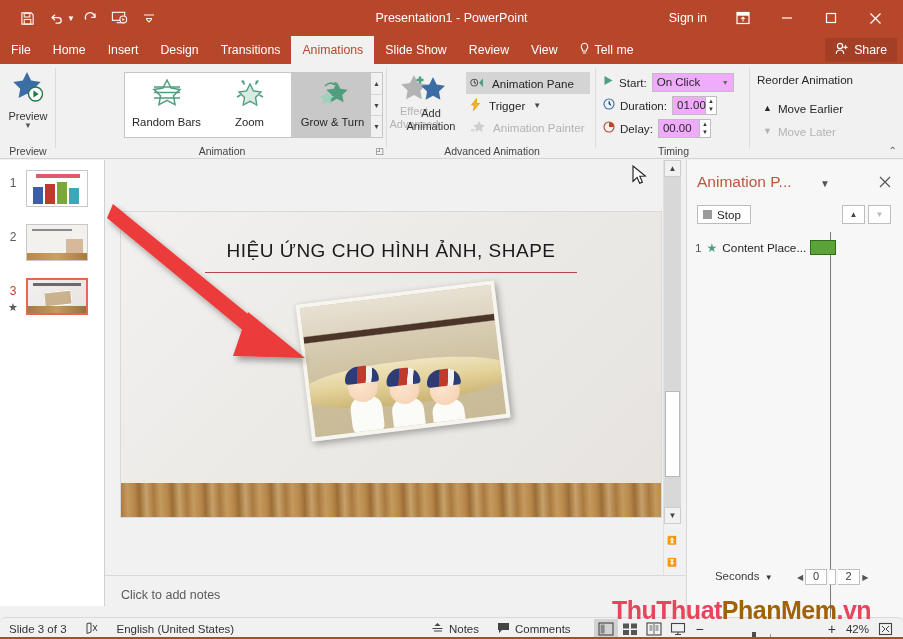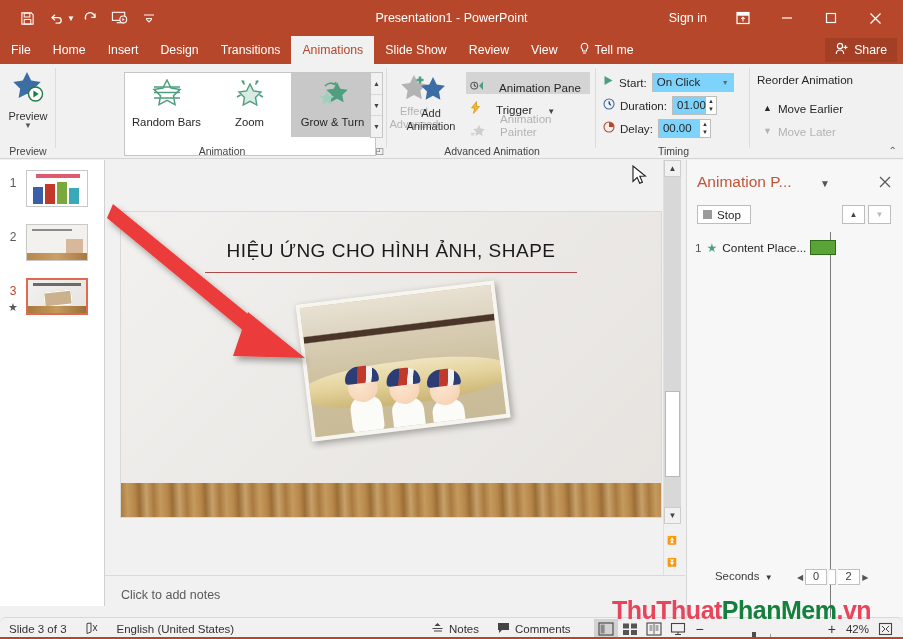--- a/index.html
+++ b/index.html
@@ -72,21 +72,21 @@
   .preview-btn {
     position:absolute; left:4px; top:3px; width:48px; height:74px;
     display:flex; flex-direction:column; align-items:center; padding-top:4px;
   }
   .preview-btn .lbl { font-size:11px; color:#333; margin-top:2px; }
   .preview-btn .car { font-size:8px; color:#555; line-height:7px; }
 
   
   .anim-grp { left:57px; width:330px; }
   .gallery {
-    position:absolute; left:67px; top:8px; width:252px; height:84px;
+    position:absolute; left:67px; top:8px; width:252px; height:66px;
     border:1px solid #c6c6c6; background:#fff; display:flex;
   }
   .gitem {
     width:83px; height:64px; display:flex; flex-direction:column;
     align-items:center; justify-content:flex-start; padding-top:6px;
   }
   .gitem.sel { background:#c8c8c8; }
   .gitem .glabel { font-size:11.3px; color:#262626; margin-top:4px; }
   .gal-scroll {
     position:absolute; left:313px; top:8px; width:13px; height:66px;
@@ -106,32 +106,32 @@
 
   
   .adv-grp { left:388px; width:208px; }
   .add-anim {
     position:absolute; left:10px; top:6px; width:66px; height:74px;
     display:flex; flex-direction:column; align-items:center; padding-top:4px;
   }
   .add-anim .lbl { font-size:11px; text-align:center; line-height:13px; color:#333; }
   .adv-list { position:absolute; left:78px; top:8px; width:124px; }
   .adv-row {
-    height:22px; display:flex; align-items:flex-end; gap:15px;
+    height:22px; display:flex; align-items:center; gap:8px;
     font-size:11.6px; color:#262626; padding:0 4px;
   }
   .adv-row.hl { background:#d4d4d4; }
   .adv-row.dis { color:#b3b3b3; }
 
   
   .time-grp { left:597px; width:153px; }
   .t-row { position:absolute; left:6px; height:22px; display:flex; align-items:center; gap:5px; }
   .t-lbl { font-size:11.6px; color:#262626; }
   .t-input {
-    border:1px solid #bdbdbd; background:#7dd3fc; height:19px;
+    border:1px solid #bdbdbd; background:#f0abfc; height:19px;
     display:flex; align-items:center; font-size:11.5px; color:#262626; padding:0 4px;
   }
   .spin { width:11px; height:19px; border:1px solid #bdbdbd; border-left:none;
           display:flex; flex-direction:column; background:#fff; }
   .spin div { flex:1; display:flex; align-items:center; justify-content:center; font-size:6px; color:#333; }
 
   
   .reorder-grp { left:751px; width:140px; }
   .reorder-title { position:absolute; left:6px; top:9px; font-size:11.6px; color:#262626; }
   .reorder-row {
@@ -299,21 +299,21 @@
   .zs-knob { position:absolute; left:42px; top:3px; width:4px; height:13px; background:#4d4d4d; }
   .sb-bottom-line { position:absolute; left:0; bottom:0; width:903px; height:2px; background:#b7472a; }
 
   
   .watermark {
     position:absolute; left:612px; top:596px; font-size:25px; font-weight:bold;
     letter-spacing:-.5px; pointer-events:none; white-space:nowrap;
     font-family:"Liberation Sans", sans-serif;
   }
   .wm-red { color:#e8455c; }
-  .wm-blue { color:#15803d; }
+  .wm-blue { color:#a16207; }
 
   
   .cursor { position:absolute; left:632px; top:165px; pointer-events:none; }
 </style>
 </head>
 <body>
 
 <div id="app">
 
   <div class="titlebar">

